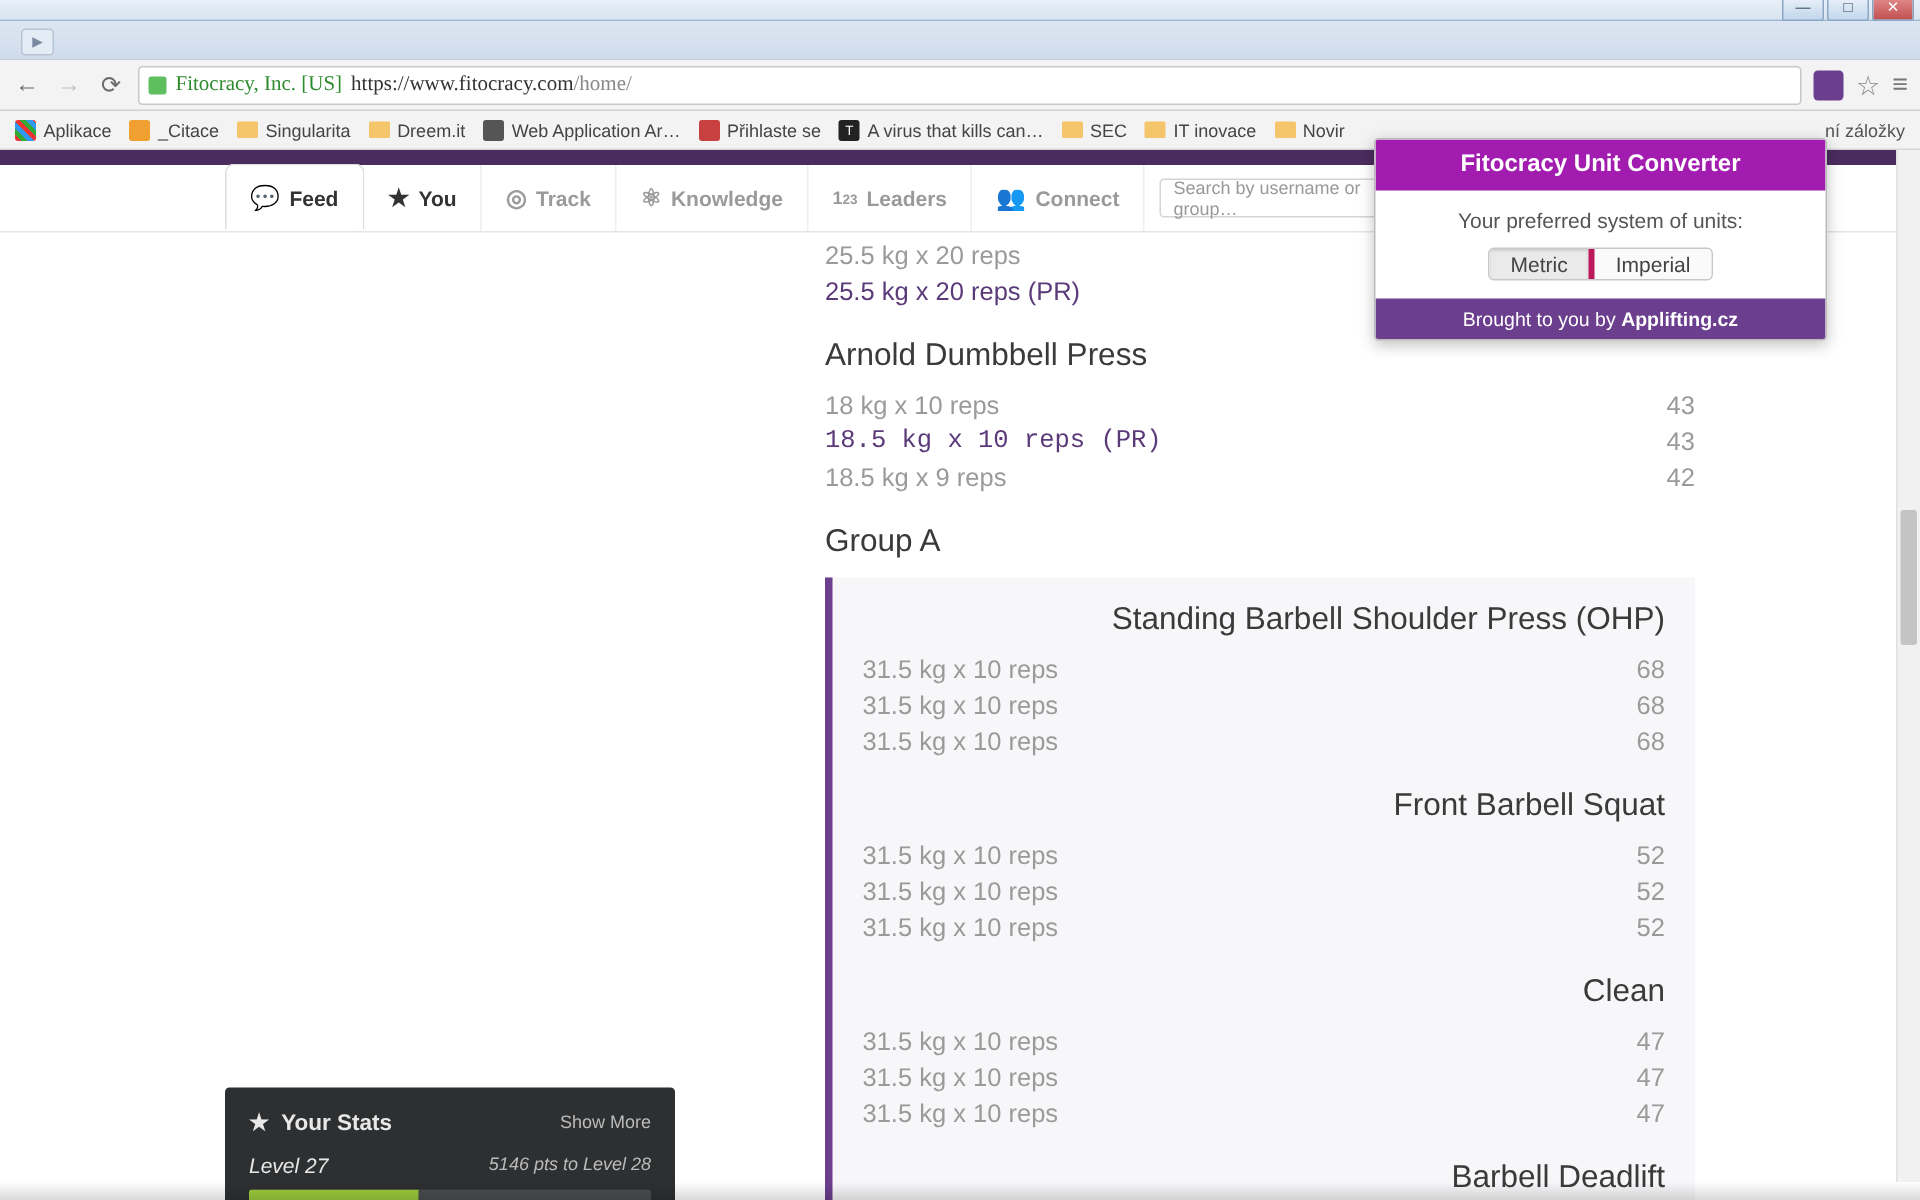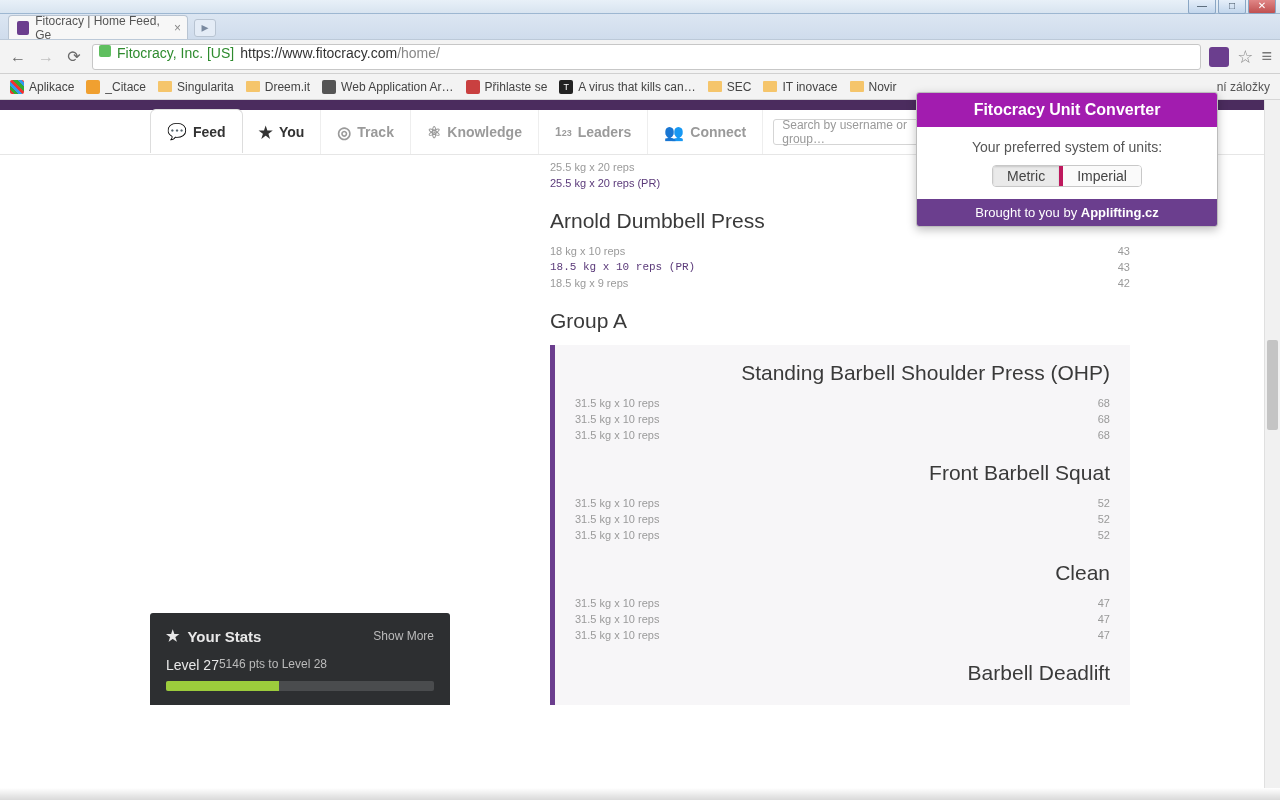--- a/index.html
+++ b/index.html
@@ -15,21 +15,21 @@
   .tabstrip { height: 26px; background: linear-gradient(#dce6f2,#cfdcec); display: flex; align-items: flex-end; padding-left: 8px; border-bottom: 1px solid #bcc9d8; }
   .tabstrip .tab { background: #f7f7f7; border: 1px solid #b8c4d2; border-bottom: none; border-radius: 4px 4px 0 0; height: 24px; padding: 0 26px 0 8px; display: flex; align-items: center; gap: 6px; font-size: 12px; color: #555; position: relative; max-width: 180px; }
   .tab .favicon { width: 14px; height: 14px; background: #6b3e8e; border-radius: 2px; display: inline-block; }
   .tab .tab-close { position: absolute; right: 6px; font-size: 12px; color: #888; }
   .newtab { width: 22px; height: 18px; border: 1px solid #b8c4d2; border-radius: 3px; margin-left: 6px; background: #e4ecf6; font-size: 14px; text-align: center; line-height: 14px; color: #7a8aa0; margin-bottom: 2px; }
 
   
   .toolbar { height: 34px; background: #f3f3f3; display: flex; align-items: center; padding: 0 8px; gap: 8px; border-bottom: 1px solid #d0d0d0; }
   .nav-ico { width: 20px; text-align: center; font-size: 16px; color: #6a6a6a; }
   .nav-ico.disabled { color: #c0c0c0; }
-  .omnibox { flex: 1; display: flex; align-items: flex-start; border: 1px solid #c7c7c7; border-radius: 3px; height: 26px; background: #fff; padding: 0 6px; gap: 6px; font-size: 14px; }
+  .omnibox { flex: 1; display: flex; align-items: center; border: 1px solid #c7c7c7; border-radius: 3px; height: 26px; background: #fff; padding: 0 6px; gap: 6px; font-size: 14px; font-family: Liberation Serif, serif; }
   .lock { width: 12px; height: 12px; background: #5fbf5f; border-radius: 2px; display: inline-block; }
   .org { color: #2e8b2e; }
   .url-host { color: #333; }
   .url-path { color: #888; }
   .ext-ico { width: 20px; height: 20px; background: #6b3e8e; border-radius: 3px; }
   .star-ico { font-size: 18px; color: #888; }
   .menu-ico { font-size: 18px; color: #777; }
 
   
   .bookmarks { height: 26px; background: #f3f3f3; display: flex; align-items: center; gap: 12px; padding: 0 10px; font-size: 12px; color: #444; border-bottom: 1px solid #d6d6d6; }
@@ -57,35 +57,35 @@
   .search-box { margin-left: 10px; border: 1px solid #d5d5d5; border-radius: 3px; height: 26px; width: 180px; padding: 0 8px; font-size: 12px; color: #999; display:flex; align-items:center; background:#fff; }
 
   
   .page { width: 980px; margin: 0 auto; display: flex; }
   .leftcol { width: 320px; position: relative; }
   .maincol { flex: 1; padding: 0 0 0 80px; }
 
   
   .ex { margin: 4px 0 18px 0; }
   .ex-title { color: #3a3a3a; font-size: 21px; font-weight: 400; margin: 18px 0 10px 0; }
-  .set-row { display: flex; justify-content: space-between; color: #9a9a9a; font-size: 11px; padding: 2px 0; }
+  .set-row { display: flex; justify-content: space-between; color: #9a9a9a; font-size: 17px; padding: 2px 0; }
   .set-row .pts { color: #9a9a9a; }
   .set-row.pr .set { color: #5b3a7a; font-family: Liberation Mono, monospace; }
   .pr-only .set { color: #5b3a7a; }
 
   .group-title { font-size: 21px; color: #3a3a3a; margin: 18px 0 12px 0; }
   .group-box { border-left: 5px solid #6b3e8e; background: #f7f6f8; padding: 10px 20px 2px 20px; }
   .group-box .ex-title { margin-top: 6px; text-align: right; }
 
   
   .stats-panel { position: absolute; bottom: 0; left: 0; width: 300px; background: #2d2f31; color: #e8e8e8; border-radius: 3px 3px 0 0; padding: 14px 16px; }
   .stats-head { display: flex; justify-content: space-between; align-items: center; margin-bottom: 12px; }
   .stats-head .title { font-weight: 600; font-size: 15px; display:flex; gap:8px; align-items:center; }
   .stats-head .show-more { font-size: 12px; color: #bbb; }
-  .level-row { display: flex; font-size: 14px; margin-bottom: 8px; }
+  .level-row { display: flex; justify-content: space-between; font-size: 14px; margin-bottom: 8px; font-style: italic; }
   .level-row .sub { font-size: 12px; color: #bbb; }
   .progress { height: 10px; background: #4a4c4e; border-radius: 2px; overflow: hidden; }
   .progress .fill { height: 100%; background: #9ccc3c; width: 42%; }
 
   
   .ext-popup { position: absolute; top: 92px; right: 62px; width: 302px; background: #fff; border: 1px solid #bcbcbc; border-radius: 3px; box-shadow: 0 3px 10px rgba(0,0,0,0.25); z-index: 50; overflow:hidden; }
   .ext-popup .ep-head { background: #a21caf; color: #fff; text-align: center; padding: 8px 0; font-size: 16px; font-weight: 600; }
   .ext-popup .ep-body { padding: 12px 0; text-align: center; }
   .ext-popup .ep-body .label { color: #555; font-size: 14px; margin-bottom: 10px; }
   .seg { display: inline-flex; border: 1px solid #c8c8c8; border-radius: 4px; overflow: hidden; }
@@ -107,25 +107,20 @@
 
 <div class="win-top">
   <div class="win-controls">
     <div class="win-btn">—</div>
     <div class="win-btn">□</div>
     <div class="win-btn close">✕</div>
   </div>
 </div>
 
 <div class="tabstrip">
-  <div class="tab">
-    <span class="favicon"></span>
-    <span>Fitocracy | Home Feed, Ge</span>
-    <span class="tab-close">×</span>
-  </div>
   <div class="newtab">▸</div>
 </div>
 
 <div class="toolbar">
   <span class="nav-ico">←</span>
   <span class="nav-ico disabled">→</span>
   <span class="nav-ico">⟳</span>
   <div class="omnibox">
     <span class="lock"></span>
     <span class="org">Fitocracy, Inc. [US]</span>

